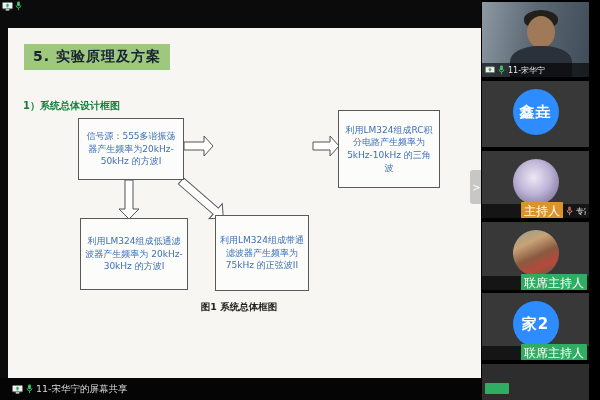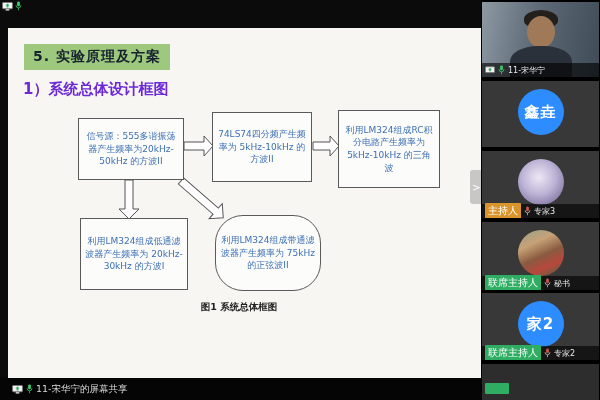--- a/index.html
+++ b/index.html
@@ -4,55 +4,55 @@
 <style>
   html,body{margin:0;padding:0;background:#000;}
   body{width:600px;height:400px;position:relative;overflow:hidden;
        font-family:"DejaVu Sans","Liberation Sans",sans-serif;}
   .stage{position:absolute;inset:0;background:#0b0b0b;}
 
   
   .slide{position:absolute;left:8px;top:28px;width:474px;height:350px;background:#f7f6f2;}
   .slide-title{position:absolute;left:16px;top:16px;background:#9dc87d;color:#16222e;
     font-weight:bold;font-size:14px;padding:4px 9px;letter-spacing:1px;}
-  .slide-subtitle{position:absolute;left:15px;top:52px;color:#6d28d9;font-weight:bold;font-size:15px;}
+  .slide-subtitle{position:absolute;left:15px;top:71px;color:#15803d;font-weight:bold;font-size:10px;}
   .fbox{position:absolute;border:1px solid #5a5a5a;background:#fcfcfa;color:#3b6fb5;
     font-size:9px;line-height:1.4;text-align:center;display:flex;align-items:center;
     justify-content:center;padding:2px 4px;box-sizing:border-box;}
   .b1{left:70px;top:90px;width:106px;height:62px;}
   .b2{left:204px;top:84px;width:100px;height:70px;}
   .b3{left:330px;top:82px;width:102px;height:78px;}
   .b4{left:72px;top:190px;width:108px;height:72px;}
-  .b5{left:207px;top:187px;width:106px;height:76px;border-radius:28px;}
+  .b5{left:207px;top:187px;width:94px;height:76px;}
   .flow-svg{position:absolute;left:0;top:0;pointer-events:none;}
   .caption{position:absolute;left:131px;top:273px;width:200px;text-align:center;
     color:#222;font-size:9.5px;font-weight:bold;}
 
   
   .sidebar{position:absolute;left:481px;top:0;width:119px;height:400px;background:#000;}
-  .tile{position:absolute;left:1px;width:117px;background:#383838;overflow:hidden;}
+  .tile{position:absolute;left:1px;width:107px;background:#383838;overflow:hidden;}
   .t1{top:2px;height:75px;background:linear-gradient(100deg,#8d99a3 0%,#5d6a75 45%,#3f4b56 100%);}
   .t2{top:81px;height:66px;}
   .t3{top:151px;height:67px;}
   .t4{top:222px;height:68px;}
   .t5{top:293px;height:67px;}
   .t6{top:364px;height:36px;background:#2d2d2d;}
   .vid-hair{position:absolute;left:42px;top:8px;width:34px;height:18px;border-radius:50% 50% 40% 40%;background:#23201c;}
   .vid-face{position:absolute;left:45px;top:14px;width:28px;height:32px;border-radius:50%;background:#a07a58;}
   .vid-body{position:absolute;left:28px;top:44px;width:62px;height:34px;border-radius:45% 45% 0 0;background:#2a313a;}
   .avatar{position:absolute;left:50%;transform:translateX(-50%);top:8px;width:46px;height:46px;
     border-radius:50%;display:flex;align-items:center;justify-content:center;
     color:#fff;font-size:15px;font-weight:bold;letter-spacing:1px;}
   .av-blue{background:#2d8cff;}
   .av-photo1{background:radial-gradient(circle at 45% 40%,#ece8f4 0%,#bdb3d6 45%,#847aa6 80%,#5f5880 100%);}
   .av-photo2{background:linear-gradient(155deg,#93a08c 0%,#c7a277 30%,#8a5a40 55%,#b8483c 75%,#45663f 100%);}
   .tlabel{position:absolute;left:0;bottom:0;width:100%;height:14px;background:rgba(0,0,0,.62);
     display:flex;align-items:center;gap:3px;padding:0 3px;box-sizing:border-box;}
   .pname{color:#e8e8e8;font-size:8px;white-space:nowrap;overflow:hidden;}
-  .badge{font-size:10px;color:#fff;padding:1px 3px;border-radius:1px;white-space:nowrap;}
+  .badge{font-size:12px;color:#fff;padding:1px 3px;border-radius:1px;white-space:nowrap;margin-left:36px;}
   .badge-host{background:#d9952b;}
   .badge-cohost{background:#2fae63;}
   .badge-frag{position:absolute;left:3px;bottom:6px;width:24px;height:11px;background:#2fae63;border-radius:1px;}
   .micwrap{display:inline-flex;flex:none;}
 
   
   .collapse-btn{position:absolute;left:470px;top:170px;width:13px;height:34px;background:rgba(190,190,190,.85);
     border-radius:3px;color:#fff;font-size:10px;display:flex;align-items:center;justify-content:center;cursor:pointer;}
   .bottom-bar{position:absolute;left:0;top:378px;width:481px;height:22px;background:#050505;
     display:flex;align-items:center;gap:3px;padding-left:12px;box-sizing:border-box;}
@@ -81,22 +81,21 @@
     <div class="slide-title">5. 实验原理及方案</div>
     <div class="slide-subtitle">1）系统总体设计框图</div>
 
     <svg class="flow-svg" width="474" height="350">
       <polygon points="176,114 196,114 196,108 205,118 196,128 196,122 176,122" fill="#fff" stroke="#555" stroke-width="1"></polygon>
       <polygon points="305,114 322,114 322,108 331,118 322,128 322,122 305,122" fill="#fff" stroke="#555" stroke-width="1"></polygon>
       <polygon points="117,152 117,181 111,181 121,191 131,181 125,181 125,152" fill="#fff" stroke="#555" stroke-width="1"></polygon>
       <polygon points="0,-4 46,-4 46,-10 56,0 46,10 46,4 0,4" transform="translate(173,153) rotate(41)" fill="#fff" stroke="#555" stroke-width="1"></polygon>
     </svg>
 
-    <div class="fbox b1">信号源：555多谐振荡器产生频率为20kHz-50kHz 的方波II</div>
-    <div class="fbox b2">74LS74四分频产生频率为 5kHz-10kHz 的方波II</div>
+    <div class="fbox b1">信号源：555多谐振荡器产生频率为20kHz-50kHz 的方波I</div>
     <div class="fbox b3">利用LM324组成RC积分电路产生频率为 5kHz-10kHz 的三角波</div>
     <div class="fbox b4">利用LM324组成低通滤波器产生频率为 20kHz-30kHz 的方波I</div>
     <div class="fbox b5">利用LM324组成带通滤波器产生频率为 75kHz 的正弦波II</div>
 
     <div class="caption">图1 系统总体框图</div>
   </div>
 
   <div class="collapse-btn">
     <span>&gt;</span>
   </div>

